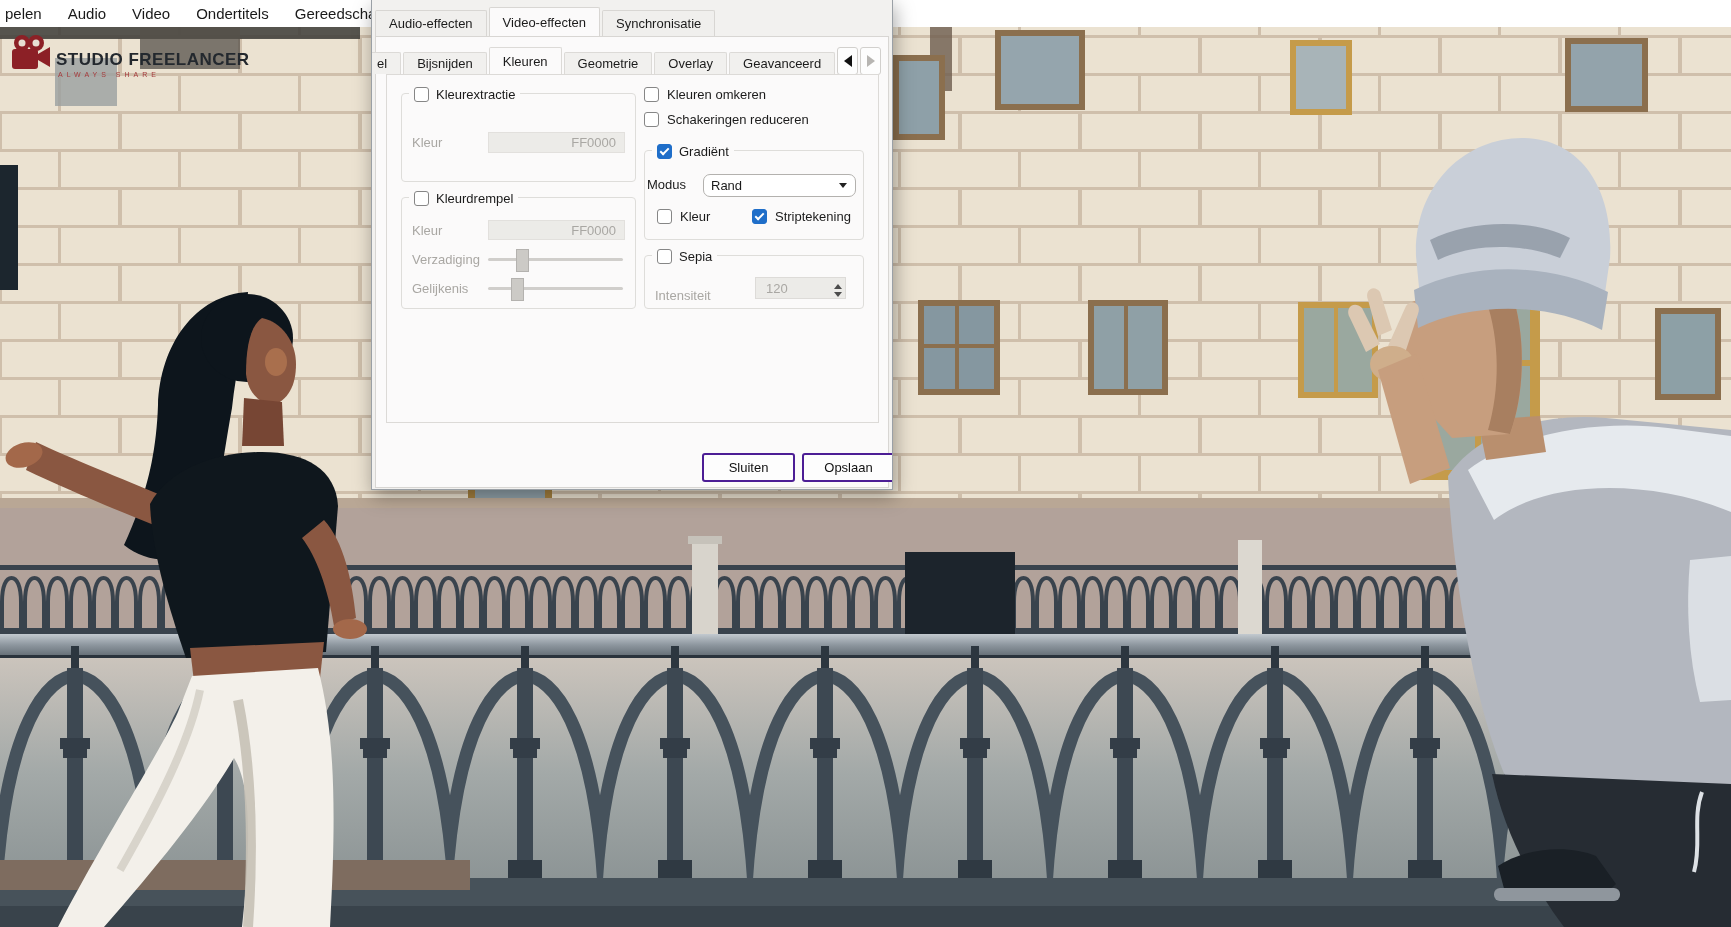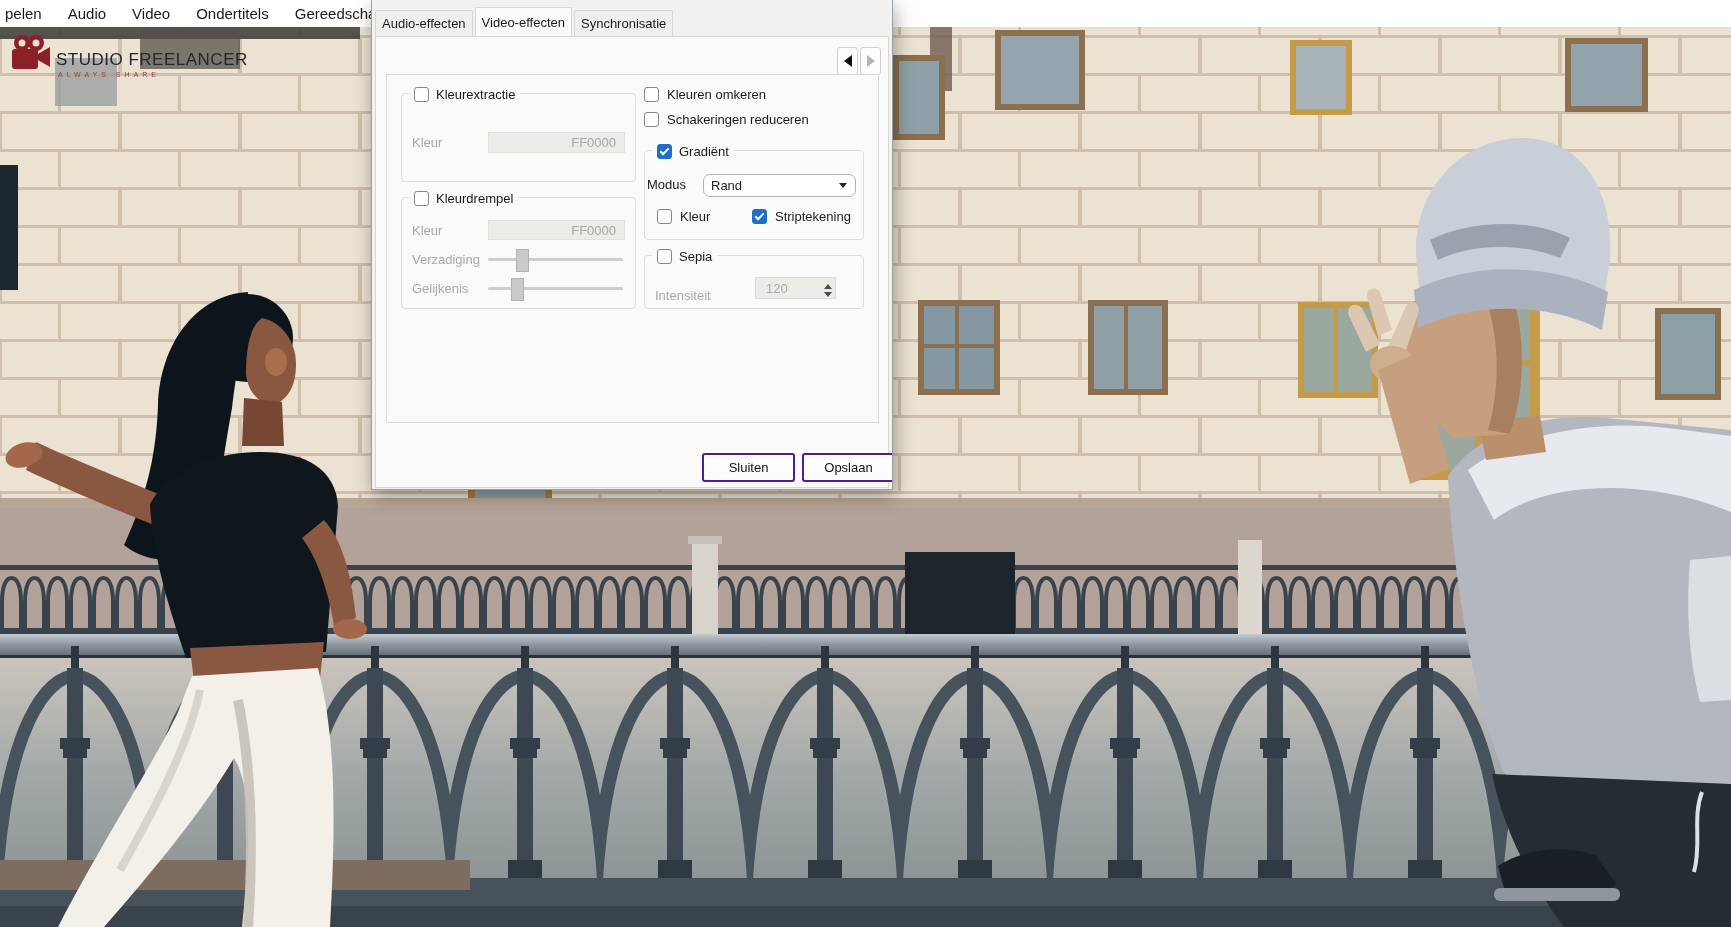--- a/index.html
+++ b/index.html
@@ -5,35 +5,35 @@
   html,body{margin:0;padding:0}
   body{width:1731px;height:927px;position:relative;overflow:hidden;
        font-family:"Liberation Sans",sans-serif;background:#8b9394}
 
   
   #scene{position:absolute;left:0;top:0;z-index:0}
 
   
   .logo{position:absolute;left:10px;top:34px;z-index:2;display:flex;align-items:flex-start;gap:4px}
   .logo-txt{display:flex;flex-direction:column;margin-top:16px}
-  .logo-title{font-size:17px;font-weight:normal;color:#23282e;letter-spacing:.5px;line-height:19px}
+  .logo-title{font-size:17px;font-weight:bold;color:#23282e;letter-spacing:.5px;line-height:19px}
   .logo-sub{font-size:7px;letter-spacing:4px;color:#a53a3c;margin-top:2px;padding-left:2px}
 
   
   .menubar{position:absolute;left:0;top:0;width:1731px;height:27px;background:#ffffff;
            z-index:5;display:flex;align-items:center;gap:26px;padding-left:5px;
            font-size:15px;color:#1a1a1a;white-space:nowrap}
   .menubar span{cursor:default}
 
   
   .dlg{position:absolute;left:371px;top:0;width:520px;height:489px;background:#f2f1ef;
        border:1px solid #9aa0a6;border-top:none;box-shadow:2px 6px 18px rgba(0,0,0,.35);
        z-index:10;font-size:13px;color:#1b1b1b;overflow:hidden}
   .toptabs{position:absolute;left:3px;top:8px;height:28px;display:flex;align-items:flex-end;gap:2px}
-  .toptab{height:25px;padding:0 6px;background:#f0efed;border:1px solid #d8d6d3;border-bottom:none;
+  .toptab{height:25px;padding:0 13px;background:#f0efed;border:1px solid #d8d6d3;border-bottom:none;
           display:flex;align-items:center;border-radius:2px 2px 0 0}
   .toptab.sel{height:28px;background:#fbfafa;position:relative;z-index:4}
   .panel{position:absolute;left:3px;top:36px;width:512px;height:450px;background:#fbfafa;
          border:1px solid #d8d6d3}
   .intabs{position:absolute;left:-13px;top:11px;height:26px;display:flex;align-items:flex-end;gap:2px;z-index:3}
   .intab{height:21px;padding:0 13px;background:#f1f0ee;border:1px solid #dcdad7;border-bottom:none;
          display:flex;align-items:center;border-radius:2px 2px 0 0}
   .intab.sel{height:26px;background:#fbfafa;position:relative;z-index:4}
   .tabarrow{position:absolute;top:10px;width:19px;height:26px;background:#fdfdfd;border:1px solid #d2d0cd;
             border-radius:3px;display:flex;align-items:center;justify-content:center}
@@ -49,21 +49,21 @@
   .cbrow{position:absolute;display:flex;gap:8px;align-items:center}
   .dim{color:#a9a7a3}
   .field{position:absolute;background:#ecebe8;border:1px solid #e2e0dd;color:#a9a7a3;
          text-align:center;padding:0 8px;display:flex;align-items:center;justify-content:flex-end}
   .dd{position:absolute;background:#fff;border:1px solid #b3b1ae;border-radius:7px;
       padding:0 24px 0 7px;display:flex;align-items:center}
   .dd::after{content:"";position:absolute;right:8px;top:8px;border:4px solid transparent;border-top:5px solid #222}
   .track{position:absolute;height:3px;background:#d0cecb;border-radius:2px}
   .thumb{position:absolute;width:11px;height:21px;top:-9px;background:#cccac6;border:1px solid #b4b2af}
   .spin{position:absolute;background:#ecebe8;border:1px solid #dddbd8;color:#a9a7a3;
-        display:flex;align-items:center;padding:0 4px 0 10px}
+        display:flex;align-items:center;padding:0 14px 0 10px}
   .spin-arrows{position:absolute;right:3px;top:2px;display:flex;flex-direction:column;gap:3px}
   .sa-up{width:0;height:0;border:4px solid transparent;border-bottom:5px solid #4c4c4c}
   .sa-dn{width:0;height:0;border:4px solid transparent;border-top:5px solid #4c4c4c}
   .btn{position:absolute;width:89px;height:25px;background:#fdfdfd;border:2px solid #4c1d95;
        border-radius:3px;display:flex;align-items:center;justify-content:center;font-size:13px;color:#111}
   .lbl{position:absolute;white-space:nowrap}
 </style>
 </head>
 <body>
 
@@ -227,20 +227,40 @@
     <div class="toptab sel">
         <span>Video-effecten</span>
       </div>
     <div class="toptab">
         <span>Synchronisatie</span>
       </div>
   </div>
 
   <div class="panel">
 
+    <div class="intabs">
+      <div class="intab">
+          <span>el</span>
+        </div>
+      <div class="intab">
+          <span>Bijsnijden</span>
+        </div>
+      <div class="intab sel">
+          <span>Kleuren</span>
+        </div>
+      <div class="intab">
+          <span>Geometrie</span>
+        </div>
+      <div class="intab">
+          <span>Overlay</span>
+        </div>
+      <div class="intab">
+          <span>Geavanceerd</span>
+        </div>
+    </div>
     <div class="tabarrow" style="left:461px">
         <span class="tri-l"></span>
       </div>
     <div class="tabarrow" style="left:484px">
         <span class="tri-r"></span>
       </div>
 
     <div class="content">
 
       <div class="group" style="left:14px;top:18px;width:233px;height:87px">

